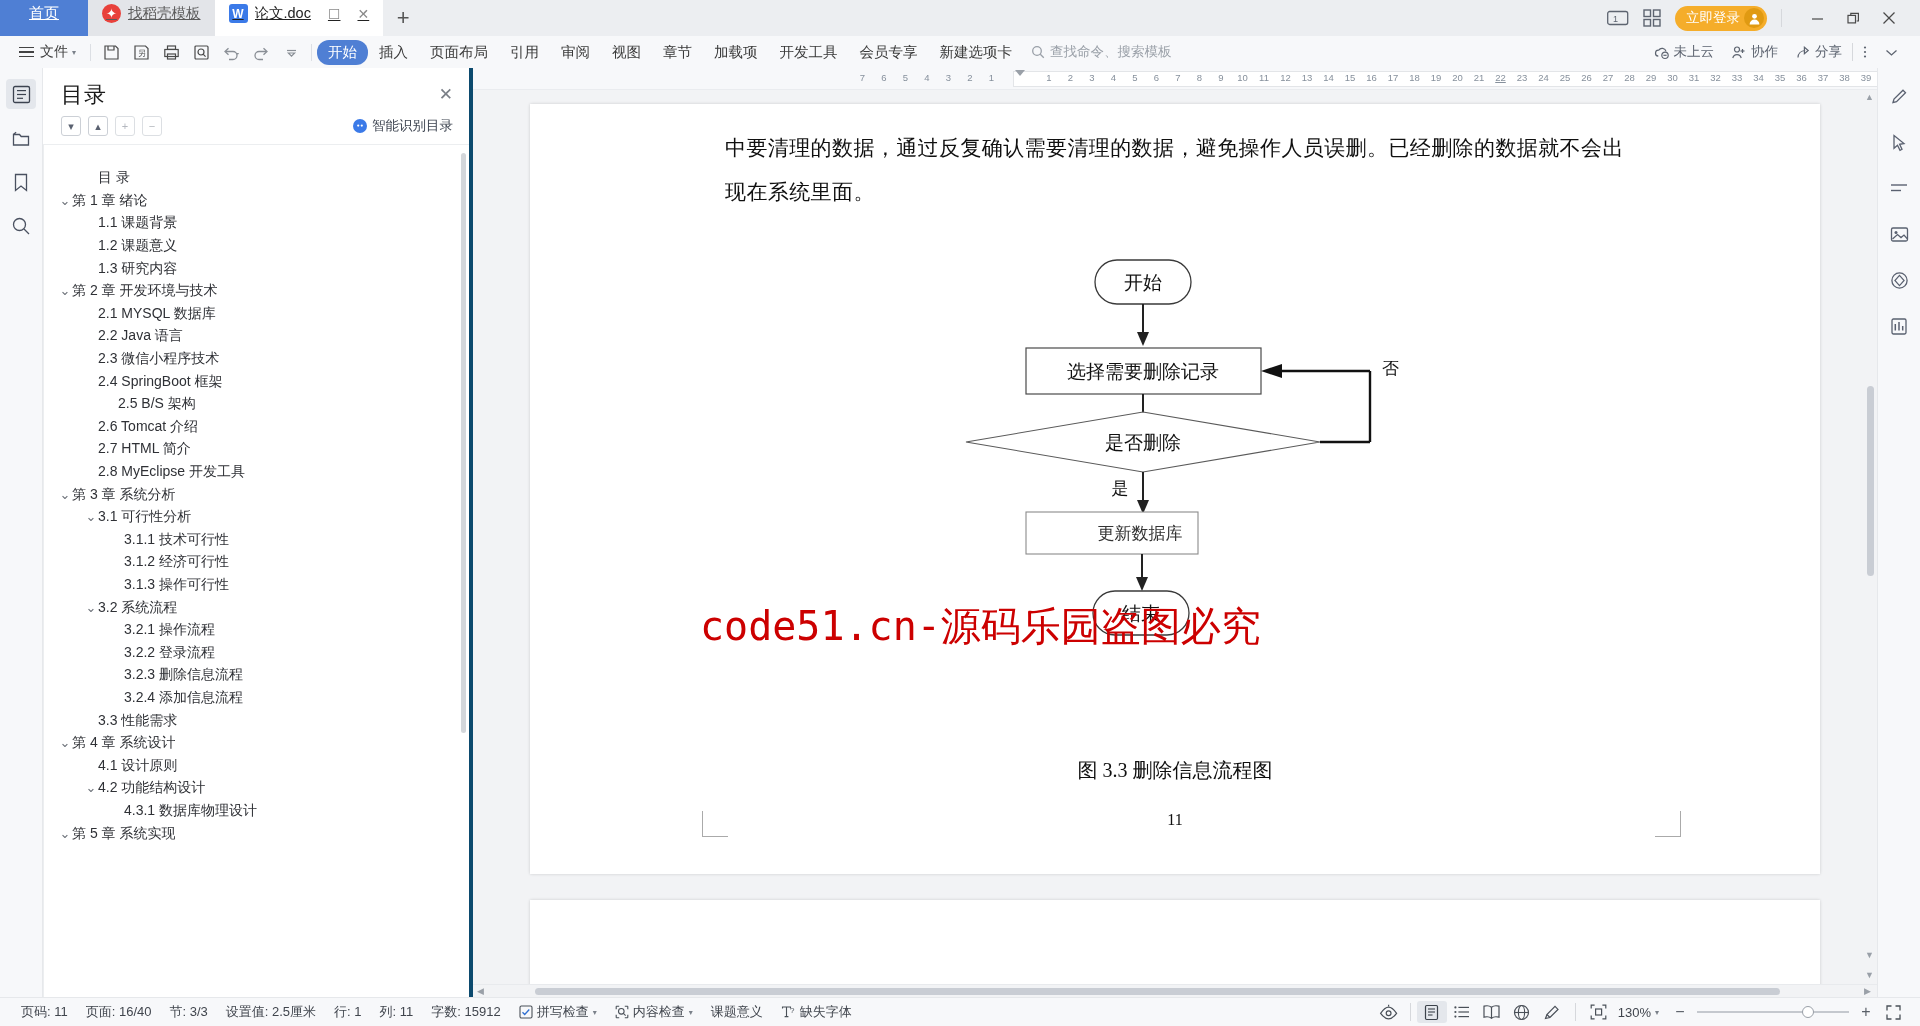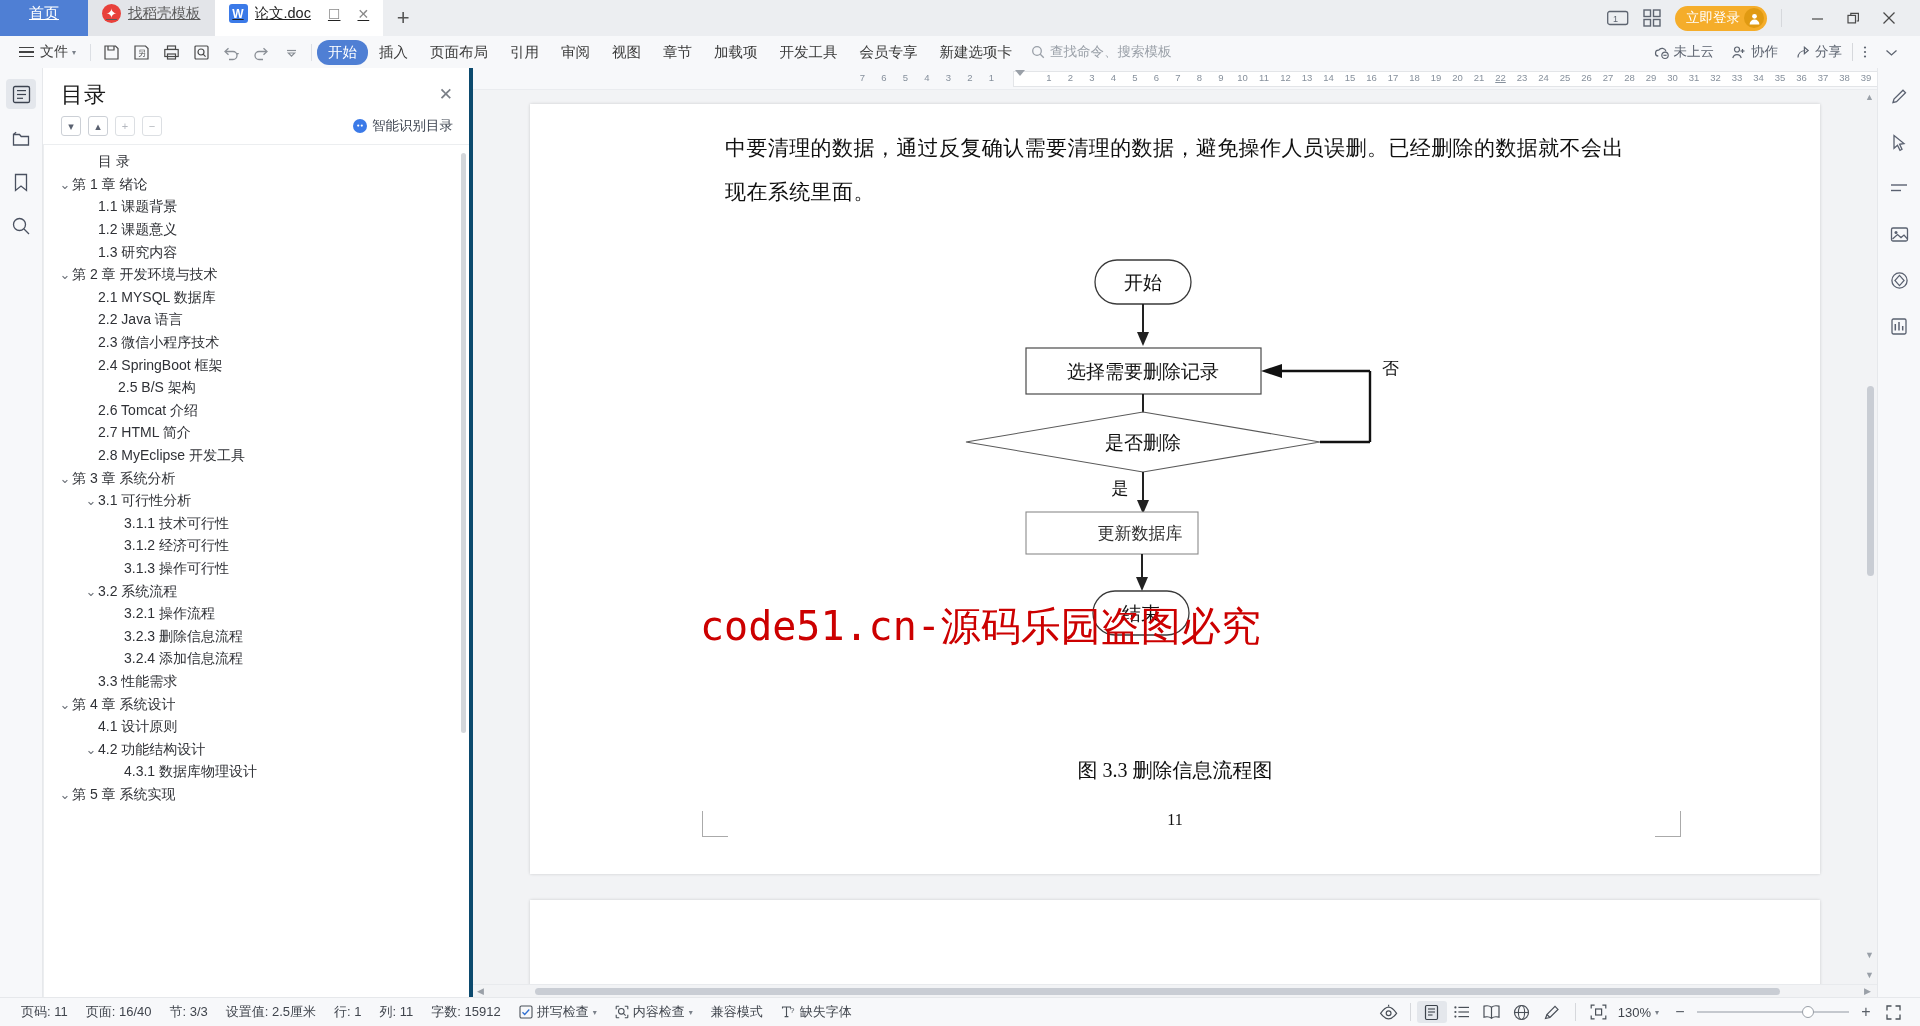--- a/index.html
+++ b/index.html
@@ -407,21 +407,21 @@
             <svg width="10" height="10" viewBox="0 0 10 10">
                 <circle cx="3.2" cy="4.6" r="1.1" fill="#fff"></circle>
                 <circle cx="6.8" cy="4.6" r="1.1" fill="#fff"></circle>
               </svg>
           </span>
           <span>智能识别目录</span>
         </div>
       </div>
       <div class="toc-list">
         <div class="toc-scroll" id="toc-rows">
-            <div class="toc-row" style="padding-left: 40px;">
+            <div class="toc-row" style="padding-left: 40px; margin-top: 16px;">
               <span class="caret"></span>
               <span class="lbl">目  录</span>
             </div>
             <div class="toc-row" style="padding-left: 14px;">
               <span class="caret" style="font-size: 13px; line-height: 8px;">⌄</span>
               <span class="lbl">第 1 章  绪论</span>
             </div>
             <div class="toc-row" style="padding-left: 40px;">
               <span class="caret"></span>
               <span class="lbl">1.1  课题背景</span>
@@ -490,20 +490,24 @@
               <span class="caret"></span>
               <span class="lbl">3.1.3  操作可行性</span>
             </div>
             <div class="toc-row" style="padding-left: 40px;">
               <span class="caret" style="font-size: 13px; line-height: 8px;">⌄</span>
               <span class="lbl">3.2  系统流程</span>
             </div>
             <div class="toc-row" style="padding-left: 66px;">
               <span class="caret"></span>
               <span class="lbl">3.2.1  操作流程</span>
+            </div>
+            <div class="toc-row" style="padding-left: 66px;">
+              <span class="caret"></span>
+              <span class="lbl">3.2.2  登录流程</span>
             </div>
             <div class="toc-row" style="padding-left: 66px;">
               <span class="caret"></span>
               <span class="lbl">3.2.3  删除信息流程</span>
             </div>
             <div class="toc-row" style="padding-left: 66px;">
               <span class="caret"></span>
               <span class="lbl">3.2.4  添加信息流程</span>
             </div>
             <div class="toc-row" style="padding-left: 40px;">
@@ -729,21 +733,21 @@
     </span>
     <span class="st">
       <svg width="14" height="14" viewBox="0 0 14 14">
           <path d="M1.2 1.2h3M1.2 1.2v3M12.8 1.2h-3M12.8 1.2v3M1.2 12.8h3M1.2 12.8v-3M12.8 12.8h-3M12.8 12.8v-3" fill="none" stroke="#4a5058" stroke-width="1.1"></path>
           <circle cx="6.3" cy="6.3" r="2.8" fill="none" stroke="#4a5058" stroke-width="1.1"></circle>
           <line x1="8.4" y1="8.4" x2="10.6" y2="10.6" stroke="#4a5058" stroke-width="1.1"></line>
         </svg>
       <span>内容检查</span>
       <span class="caret-dn">▾</span>
     </span>
-    <span class="st">兼容模式</span>
+    <span class="st">课题意义</span>
     <span class="st">
       <svg width="15" height="14" viewBox="0 0 15 14">
           <path d="M1.5 3.4V2h8v1.4M5.5 2v9.6M3.6 11.6h3.8" fill="none" stroke="#4a5058" stroke-width="1.1"></path>
           <text x="9" y="8" font-size="8" fill="#4a5058" font-family="Liberation Sans">?</text>
         </svg>
       <span>缺失字体</span>
     </span>
 
     <div class="st-right">
       <span class="st-ico">

